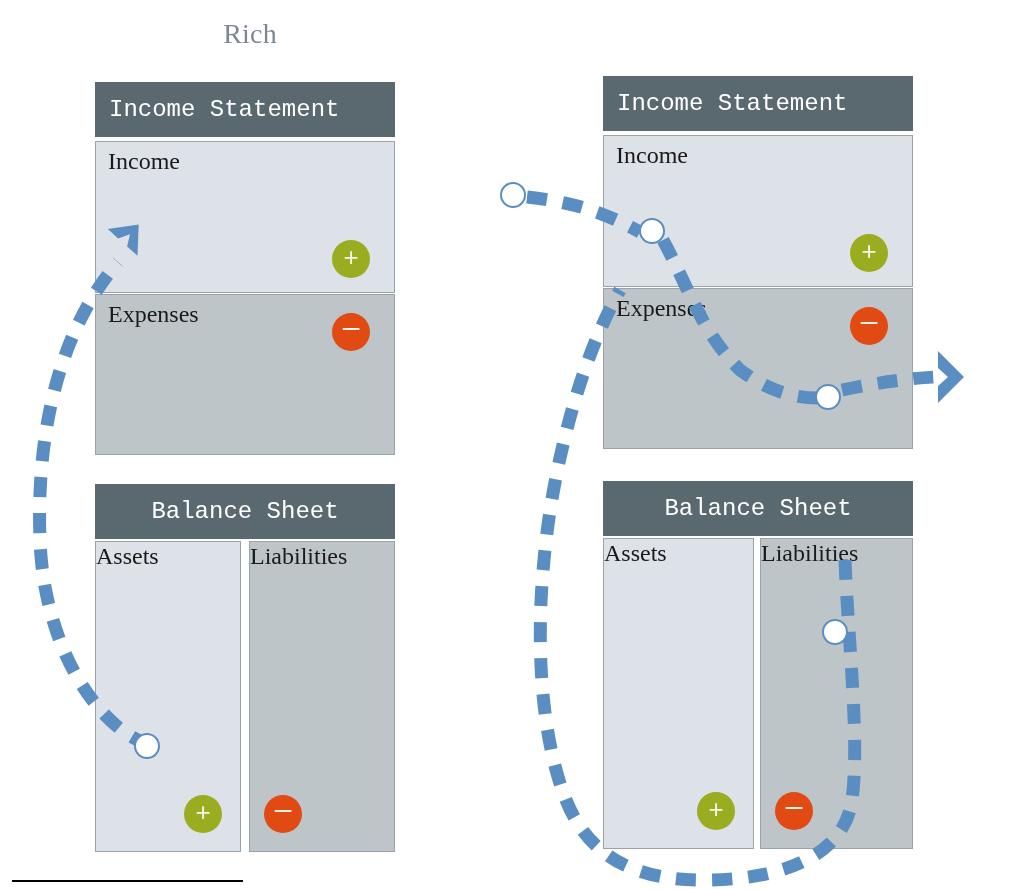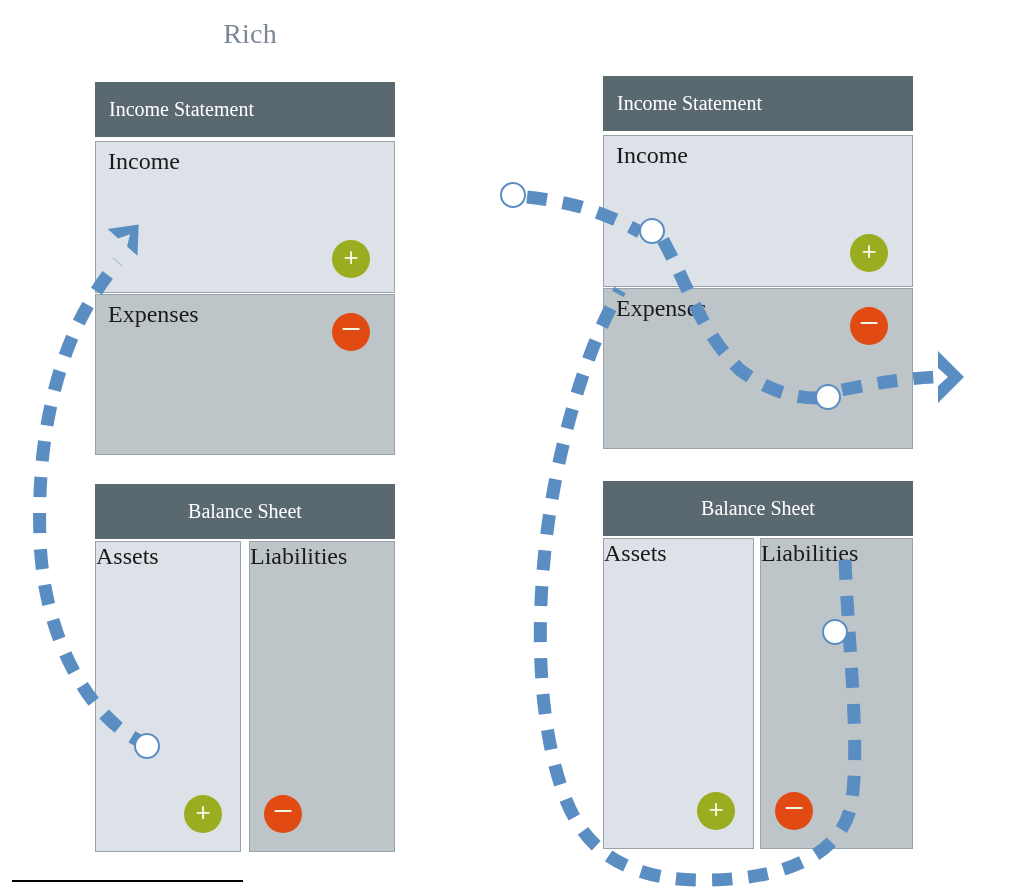--- a/index.html
+++ b/index.html
@@ -4,22 +4,22 @@
 <style>
   html,body{margin:0;padding:0;background:#ffffff;}
   body{width:1029px;height:889px;position:relative;overflow:hidden;
        font-family:"Liberation Serif","DejaVu Serif",serif;}
   .stage{position:absolute;inset:0;width:1029px;height:889px;border-radius:22px;}
   svg.overlay{position:absolute;left:0;top:0;width:1029px;height:889px;pointer-events:none;}
 
   .panel-title{position:absolute;text-align:center;color:#7b8794;font-size:28px;
                letter-spacing:.2px;white-space:nowrap;}
 
-  .stmt-header{position:absolute;background:#5a6870;color:#ffffff;font-size:20px;
-               display:flex;align-items:center;box-sizing:border-box;}
+  .stmt-header{position:absolute;background:#5a6870;color:#ffffff;font-size:24px;
+               display:flex;align-items:center;box-sizing:border-box;font-family:Liberation Mono, monospace;}
   .stmt-header.left-al{padding-left:14px;justify-content:flex-start;}
   .stmt-header.center-al{justify-content:center;}
 
   .cell{position:absolute;box-sizing:border-box;border:1.5px solid #9aa3aa;}
   .cell.light{background:#dde1e8;}
   .cell.dark{background:#bdc5c8;}
   .cell-label{position:absolute;font-size:24px;color:#1a1a1a;white-space:nowrap;}
   .cell-label.tl{left:12px;top:6px;text-align:right;}
   .cell-label.tc{left:0;right:0;top:1px;}
 

